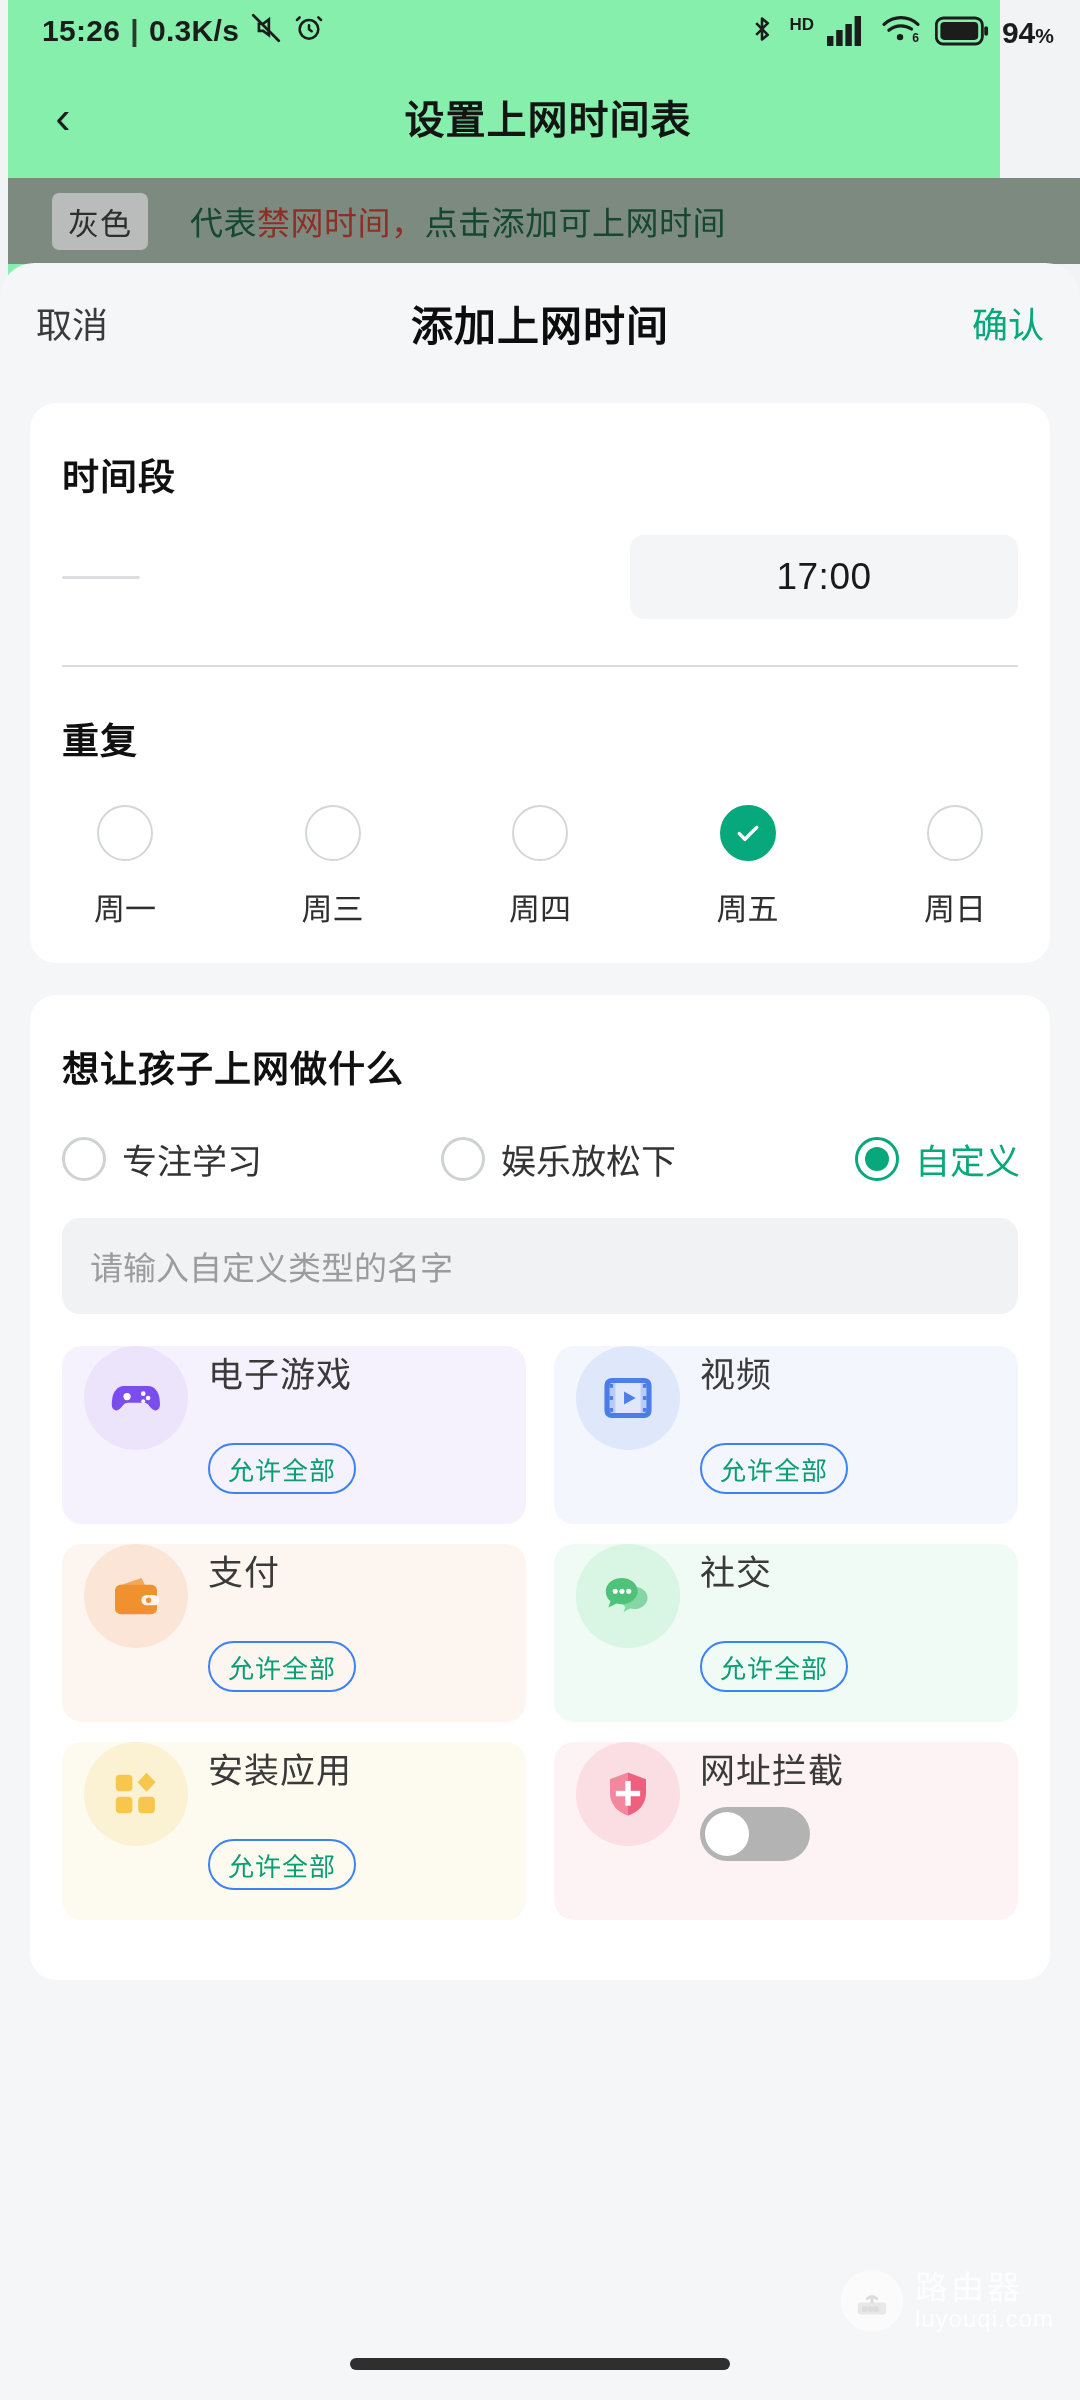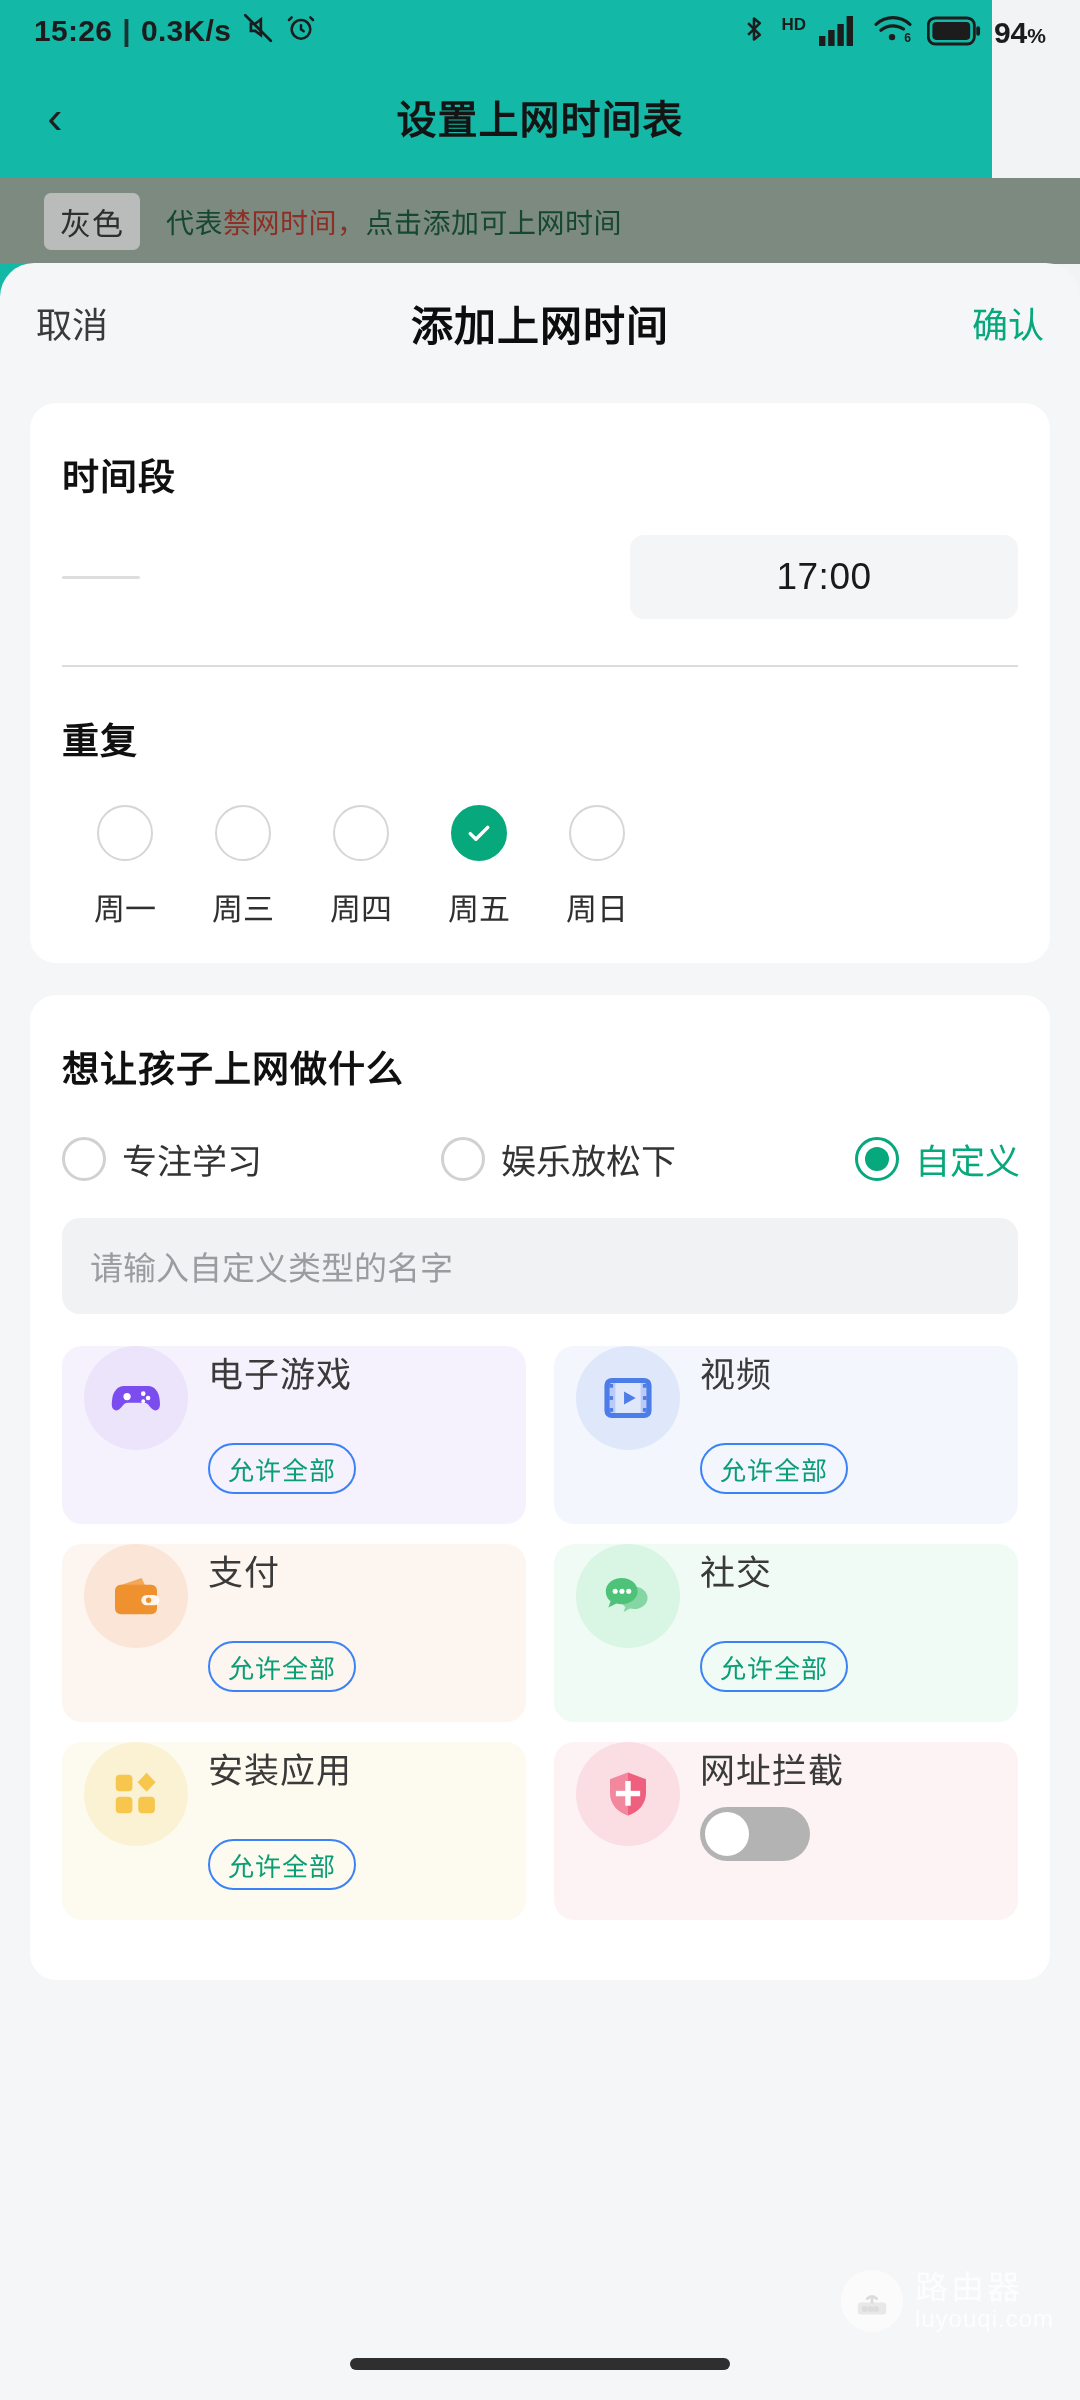--- a/index.html
+++ b/index.html
@@ -7,22 +7,22 @@
   body {
     font-family: "Liberation Sans", "DejaVu Sans", sans-serif;
     background:#f2f3f5;
     position:relative;
     overflow:hidden;
     -webkit-font-smoothing:antialiased;
   }
 
   
   .page-behind{
-    position:absolute; left:0; top:0; width:992px; height:300px;
-    background:#14b8a6;
+    position:absolute; left:8px; top:0; width:992px; height:300px;
+    background:#86efac;
   }
   .statusbar{
     position:absolute; left:0; top:0; width:1080px; height:62px;
     display:flex; align-items:center; justify-content:space-between;
     padding:0 34px; color:#1c1c1c;
   }
   .sb-left{ display:flex; align-items:center; gap:10px; font-size:30px; font-weight:600; letter-spacing:.3px;}
   .sb-sep{ opacity:.85; }
   .sb-right{ display:flex; align-items:flex-end; gap:13px; }
   .sb-pct{ font-size:30px; font-weight:700; }
@@ -43,21 +43,21 @@
 
   .notice{
     position:absolute; left:0; top:178px; width:1080px; height:86px;
     background:#7c8a80;
     display:flex; align-items:center; padding-left:44px; gap:26px;
   }
   .notice-badge{
     background:#b9bcbb; color:#2e2e2e; font-size:31px;
     padding:6px 16px; border-radius:7px; letter-spacing:1px;
   }
-  .notice-text{ font-size:28px; color:#16472f; letter-spacing:.5px; white-space:nowrap;}
+  .notice-text{ font-size:33px; color:#16472f; letter-spacing:.5px; white-space:nowrap;margin-left:16px;}
   .notice-text .warn{ color:#8d2f25; }
 
   
   .sheet{
     position:absolute; left:0; top:263px; width:1080px; height:2137px;
     background:#f5f6f7;
     border-radius:34px 34px 0 0;
     overflow:hidden;
   }
   .sheet-head{
@@ -92,21 +92,21 @@
     width:388px; height:84px; background:#f4f5f6; border-radius:14px;
     display:flex; align-items:center; justify-content:center;
     font-size:37px; color:#1a1a1a; letter-spacing:.5px;
   }
   .time-dash{ width:78px; height:3px; background:#dcdee0; border-radius:2px; }
 
   .divider{ height:2px; background:#dadcde; margin-top:46px; }
 
   
   .days{
-    display:flex; justify-content:flex-start; margin-top:40px; padding:0 4px;font-family:Liberation Serif, serif;
+    display:flex; justify-content:space-between; margin-top:40px; padding:0 4px;font-family:Liberation Serif, serif;
   }
   .day{ width:118px; display:flex; flex-direction:column; align-items:center; gap:23px;}
   .day-circle{
     width:56px; height:56px; border-radius:50%;
     border:2px solid #d4d6d8; background:#fff;
     display:flex; align-items:center; justify-content:center;
   }
   .day-circle.on{
     background:#07a87c; border-color:#07a87c;
   }

